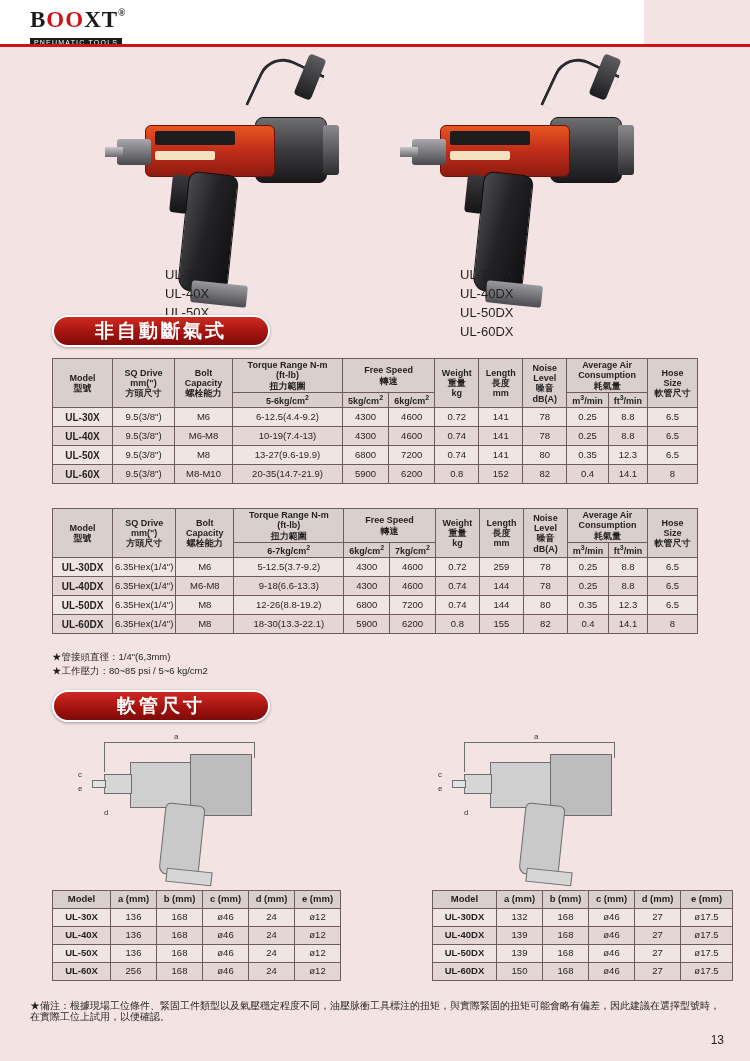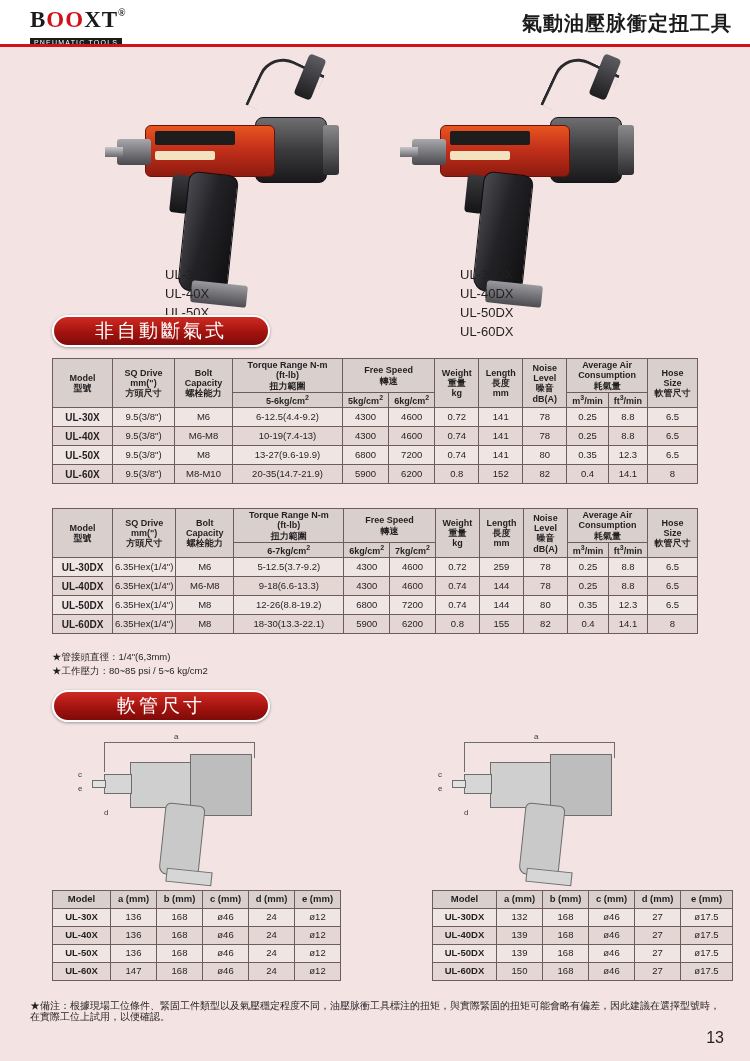--- a/index.html
+++ b/index.html
@@ -6,21 +6,21 @@
   html, body { margin:0; padding:0; }
   body {
     width:750px; height:1061px; position:relative;
     background:#f3e3e3;
     font-family:"Liberation Sans", sans-serif;
     color:#231f20;
     overflow:hidden;
   }
   
   .header {
-    position:absolute; top:0; left:0; width:750px; height:46px;
+    position:absolute; top:0; left:0; width:644px; height:46px;
     background:#ffffff;
   }
   .header-line {
     position:absolute; top:44px; left:0; width:750px; height:3px;
     background:#d01317;
   }
   .logo {
     position:absolute; left:30px; top:8px;
   }
   .logo-main {
@@ -120,21 +120,21 @@
   
   .banner {
     position:absolute;
     height:32px; border-radius:16px;
     background:linear-gradient(180deg,#cf2a22 0%,#a3130f 55%,#7e0b09 100%);
     border:2px solid #ffffff;
     box-shadow:0 1px 3px rgba(0,0,0,.35);
     display:flex; align-items:center; justify-content:center;
   }
   .banner span {
-    color:#ffffff; font-size:19px; font-weight:normal; letter-spacing:3px;
+    color:#ffffff; font-size:19px; font-weight:bold; letter-spacing:3px;
   }
   #banner1 { left:52px; top:315px; width:218px; }
   #banner2 { left:52px; top:690px; width:218px; }
 
   
   table.spec {
     position:absolute; border-collapse:collapse;
     font-size:9.5px; color:#231f20;
   }
   table.spec th, table.spec td {
@@ -205,34 +205,33 @@
   table.dims tbody td.model { font-weight:bold; }
   #dims1 { left:52px; top:890px; }
   #dims2 { left:432px; top:890px; }
 
   .footnote {
     position:absolute; left:30px; top:1000px; width:690px;
     font-size:10px; line-height:11px; color:#231f20;
   }
   .pageno {
     position:absolute; right:26px; bottom:14px;
-    font-size:16px; color:#231f20;
+    font-size:12px; color:#231f20;
   }
 </style>
 </head>
 <body>
 
 <div class="header">
   <div class="logo">
     <div class="logo-main">
       B<span class="o1">OO</span>XT<span class="reg">®</span>
     </div>
     <div class="logo-sub">PNEUMATIC TOOLS</div>
   </div>
-  <div class="header-title">氣動油壓脉衝定扭工具</div>
 </div>
 <div class="header-line"></div>
 
 <div class="tools-area">
 
   <div class="tool-wrap tool-a">
     <div class="t-hanger"></div>
     <div class="t-hanger2"></div>
     <div class="t-rear"></div>
     <div class="t-rear-cap"></div>
@@ -521,21 +520,21 @@
     <tr>
       <td class="model">UL-50X</td>
       <td>136</td>
       <td>168</td>
       <td>ø46</td>
       <td>24</td>
       <td>ø12</td>
     </tr>
     <tr>
       <td class="model">UL-60X</td>
-      <td>147</td>
+      <td>256</td>
       <td>168</td>
       <td>ø46</td>
       <td>24</td>
       <td>ø12</td>
     </tr>
   </tbody>
 </table>
 
 <table class="dims" id="dims2">
   <thead>

